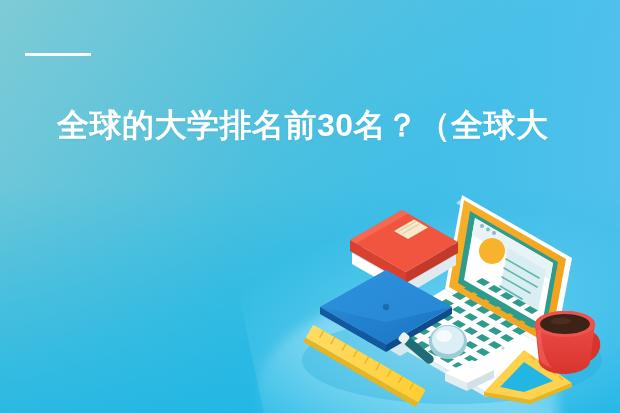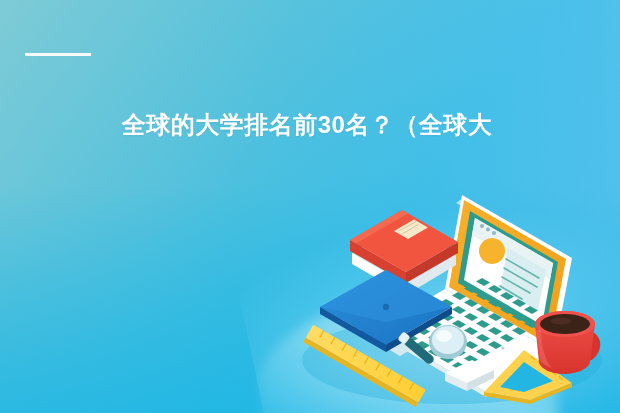--- a/index.html
+++ b/index.html
@@ -62,28 +62,27 @@
     height: 3px;
     background: #ffffff;
     opacity: 0.95;
   }
   .headline {
     position: absolute;
     left: 57px;
     top: 105px;
     width: 500px;
     color: #ffffff;
-    font-size: 24px;
+    font-size: 32px;
     font-weight: bold;
     line-height: 40px;
     letter-spacing: 0.5px;
     white-space: nowrap;
     overflow: hidden;
     text-shadow: 0 1px 2px rgba(0,0,0,0.06);
-    text-align: center;
   }
 
   
   .stage {
     position: absolute;
     left: 0;
     top: 0;
     width: 620px;
     height: 413px;
     pointer-events: none;

